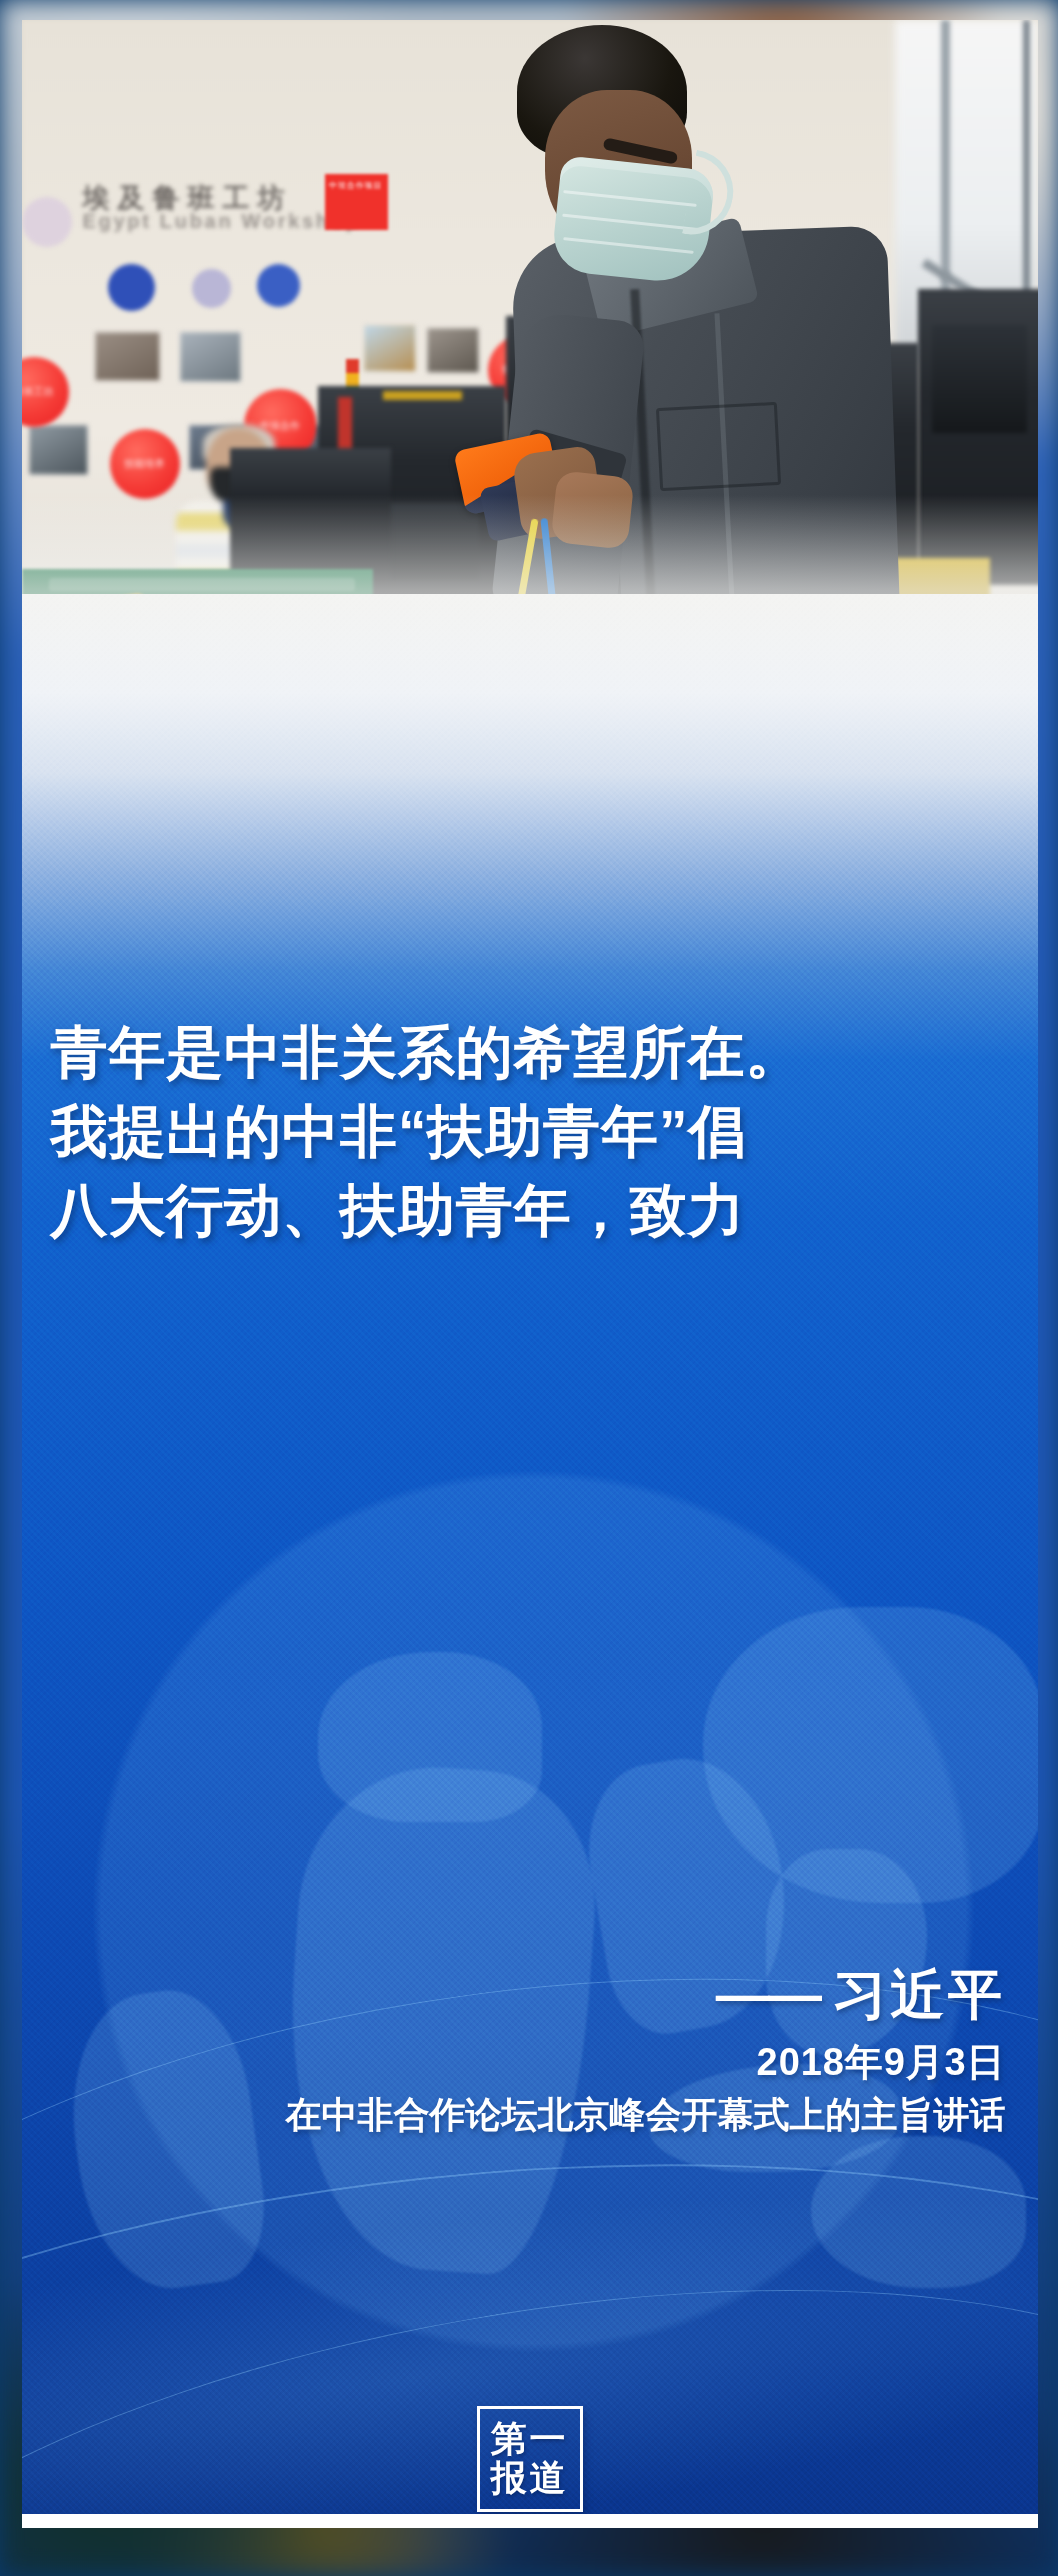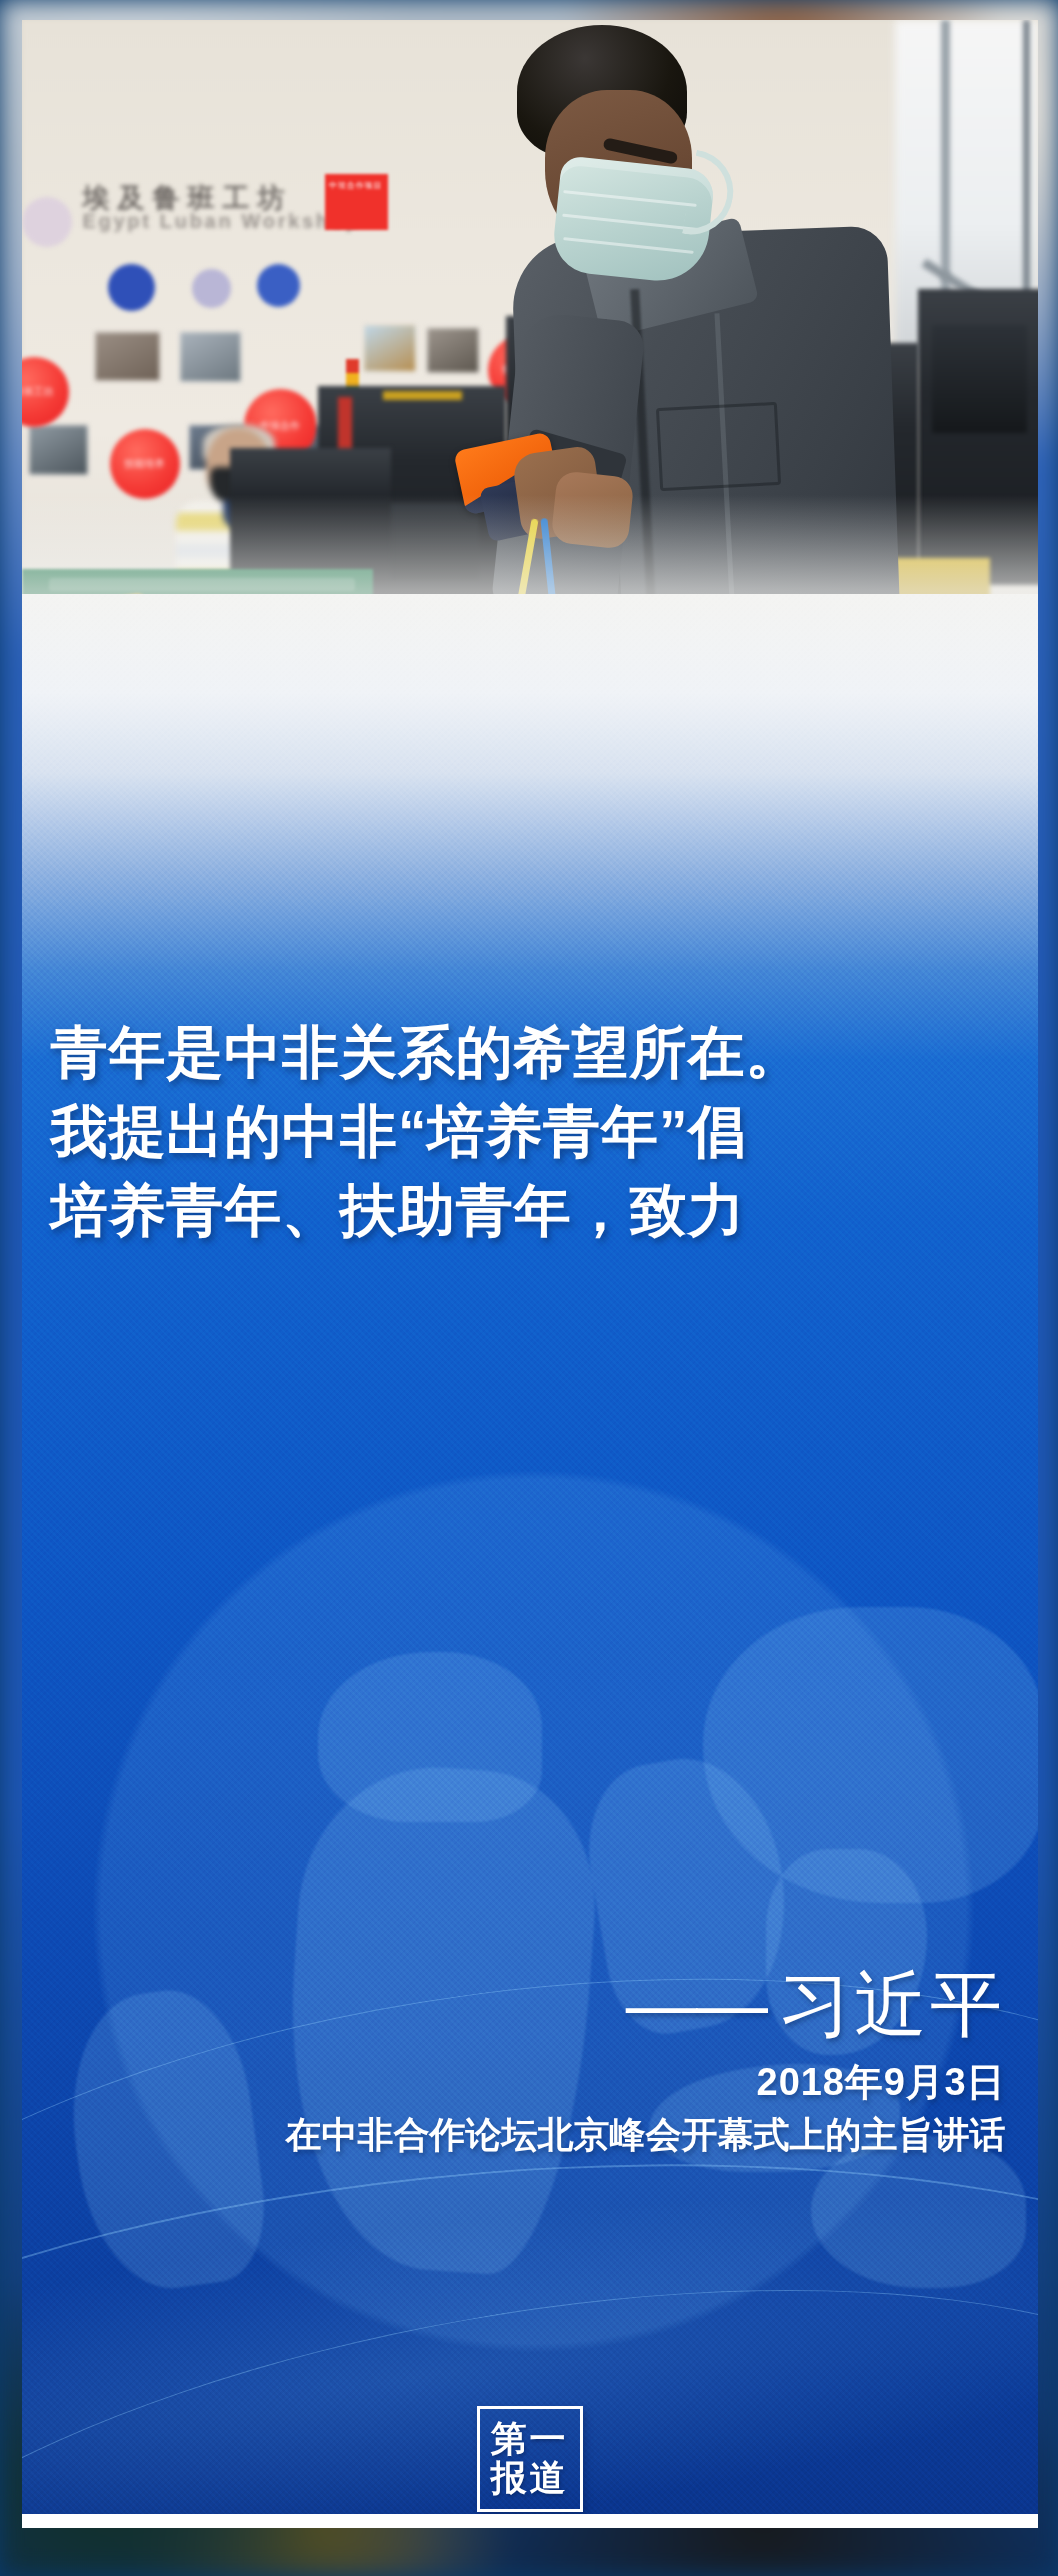--- a/index.html
+++ b/index.html
@@ -396,21 +396,21 @@
   }
   .quote p { margin: 0 0 3.6px 0; white-space: nowrap; }
 
   
   .attrib {
     position: absolute; right: 32px; top: 1945px;
     text-align: right; color: #fff;
     text-shadow: 1.8px 2.7px 5.4px rgba(8,40,96,.5);
   }
   .attrib .name {
-    font-size: 72px; font-weight: 400; letter-spacing: 3.6px; line-height: 1.1;
+    font-size: 54px; font-weight: 700; letter-spacing: 3.6px; line-height: 1.1;
     white-space: nowrap;
   }
   .attrib .dash { letter-spacing: -1.8px; margin-right: 12.5px; }
   .attrib .date {
     font-size: 38px; font-weight: 700; margin-top: 12.5px; letter-spacing: 0.9px;
     white-space: nowrap;
   }
   .attrib .event {
     font-size: 36px; font-weight: 700; margin-top: 3.6px; letter-spacing: 0px;
     white-space: nowrap;
@@ -573,22 +573,22 @@
     <div class="cont islands"></div>
     <div class="glowband"></div>
     <div class="swoosh s1"></div>
     <div class="swoosh s2"></div>
     <div class="swoosh s3"></div>
     <div class="mesh"></div>
   </div>
 
   <div class="quote">
     <p>青年是中非关系的希望所在。</p>
-    <p>我提出的中非“培养青年”倡</p>
-    <p>培养青年、扶助青年，致力</p>
+    <p>我提出的中非“扶助青年”倡</p>
+    <p>八大行动、扶助青年，致力</p>
   </div>
 
   <div class="attrib">
     <div class="name">
       <span class="dash">——</span><span>习近平</span>
     </div>
     <div class="date">2018年9月3日</div>
     <div class="event">在中非合作论坛北京峰会开幕式上的主旨讲话</div>
   </div>
 

